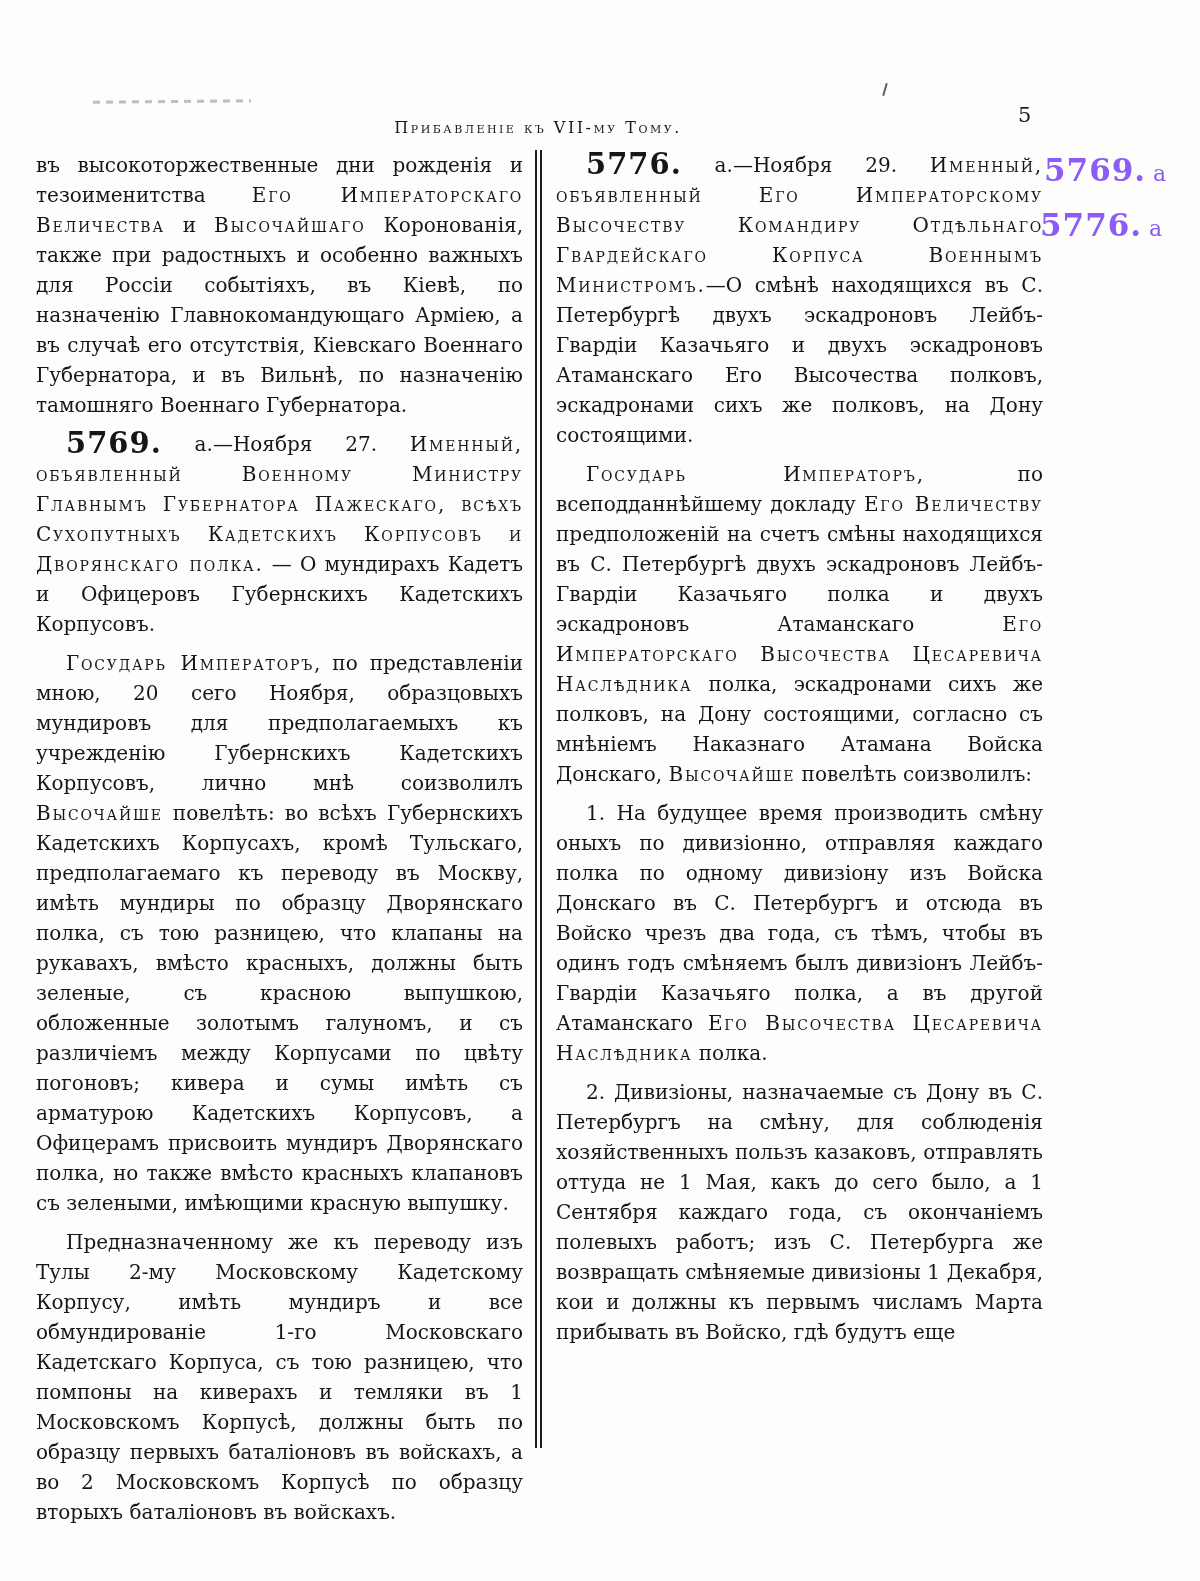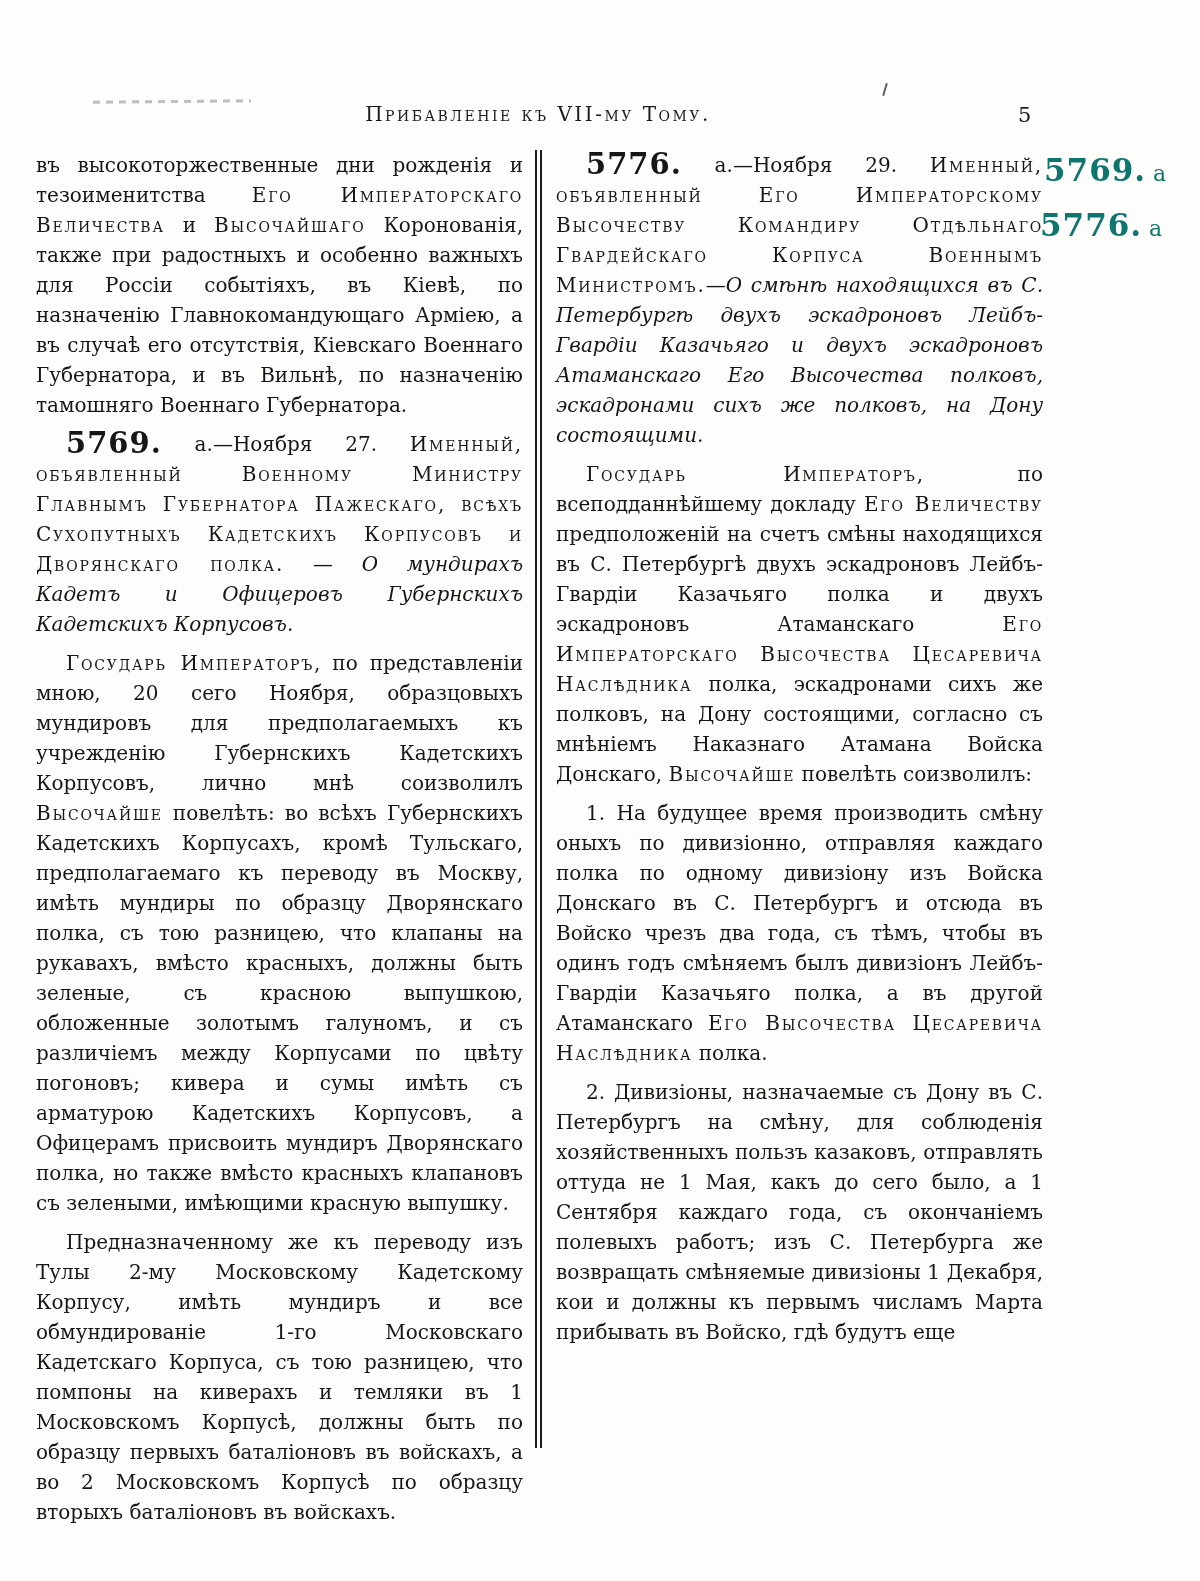--- a/index.html
+++ b/index.html
@@ -7,22 +7,22 @@
     width:1200px;height:1581px;
     font-family:"DejaVu Serif", serif;
     background:#fcfcfa;
   }
   .page{
     position:relative;width:1200px;height:1581px;overflow:hidden;
     background:#fdfdfc;color:#1a1a1a;
   }
   
   .hdr-title{
-    position:absolute;top:102px;left:36px;width:1004px;
-    text-align:center;font-size:20px;font-variant-caps:small-caps;
+    position:absolute;top:118px;left:36px;width:1004px;
+    text-align:center;font-size:16px;font-variant-caps:small-caps;
     letter-spacing:2.5px;white-space:nowrap;
   }
   .hdr-pageno{
     position:absolute;top:103px;left:1018px;font-size:21px;
   }
   
   .artifact-smudge{
     position:absolute;left:93px;top:100px;width:158px;height:3px;
     background:repeating-linear-gradient(90deg,#8a8a8a 0 7px,transparent 7px 13px);
     opacity:.55;transform:rotate(-.6deg);
@@ -42,27 +42,27 @@
     position:absolute;top:150px;width:487px;
     font-size:20px;line-height:30px;text-align:justify;
     color:#161616;
   }
   .col-left{left:36px;}
   .col-right{left:556px;}
   .block{margin:0 0 9px;text-indent:30px;}
   .block.noindent{text-indent:0;}
   .seg-normal{}
   .seg-sc{font-variant-caps:small-caps;letter-spacing:1.8px;}
-  .seg-it{font-style:italic;}
+  .seg-it{}
   .seg-num{
     font-size:29px;line-height:1;letter-spacing:1px;
     font-weight:bold;vertical-align:-2px;
   }
   
-  .mnote{position:absolute;white-space:nowrap;color:#0f766e;}
+  .mnote{position:absolute;white-space:nowrap;color:#8b5cf6;}
   .mnote-1{top:152px;left:1044px;}
   .mnote-2{top:207px;left:1040px;text-align:center;}
   .mnote .mnum{font-size:31px;font-weight:bold;letter-spacing:1px;}
   .mnote .msuf{font-size:22px;margin-left:7px;}
 </style>
 </head>
 <body>
 
 <div class="page">
 

